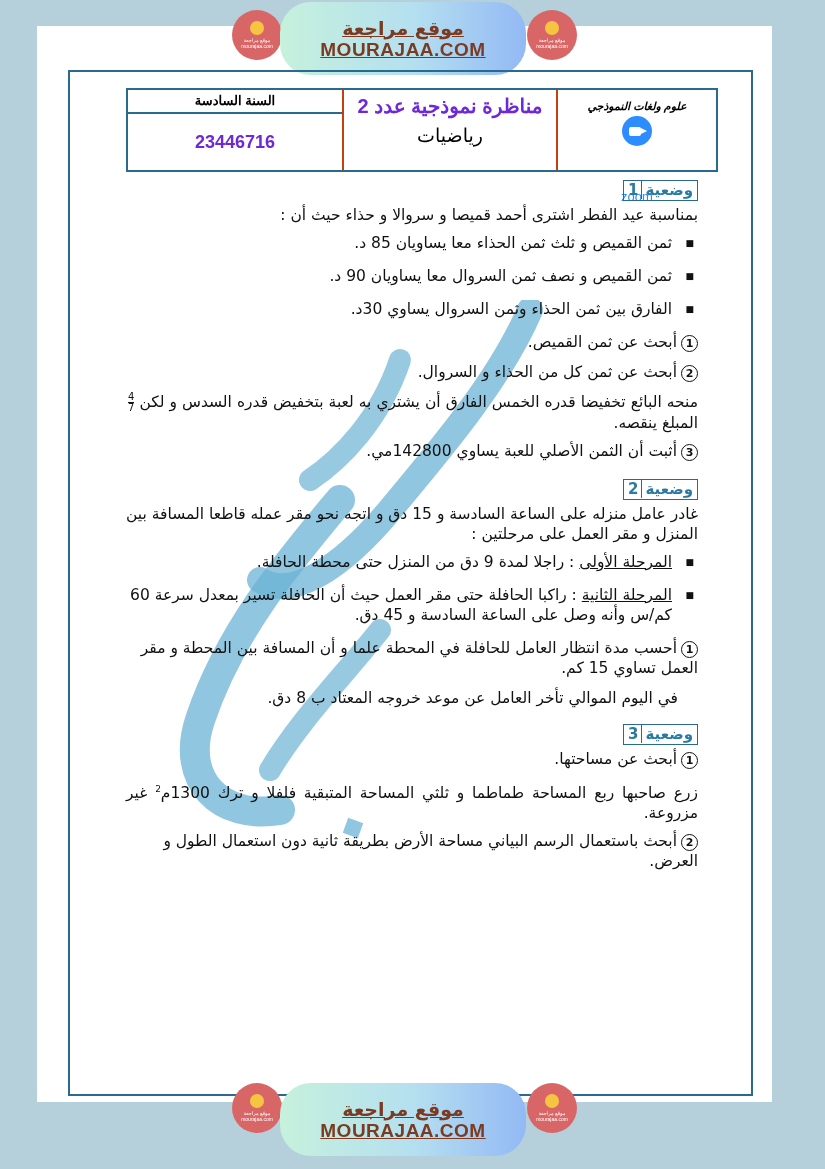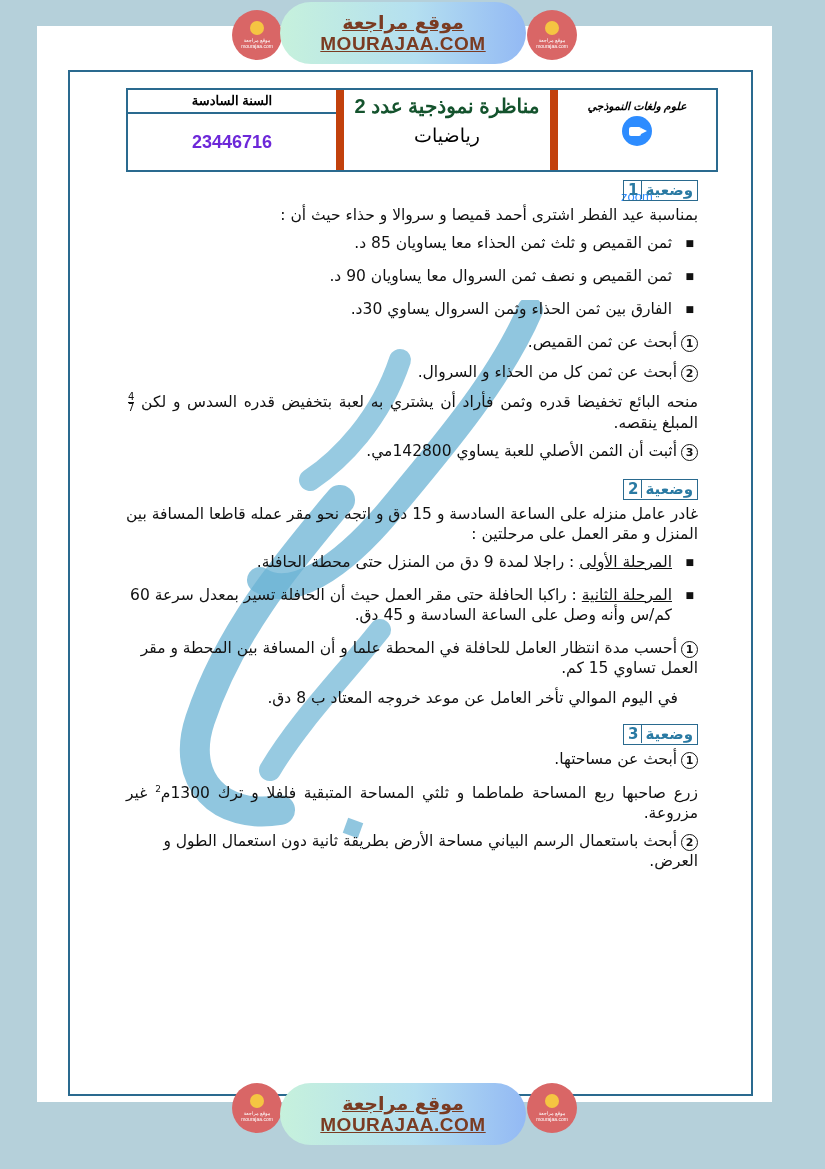--- a/index.html
+++ b/index.html
@@ -11,21 +11,21 @@
   .page {
     position:absolute; left:37px; top:26px; width:735px; height:1076px;
     background:#ffffff;
   }
   .frame {
     position:absolute; left:68px; top:70px; width:685px; height:1026px;
     border:2px solid #2a6a8f; box-sizing:border-box;
   }
   
   .banner {
-    position:absolute; left:280px; width:246px; height:62px;
+    position:absolute; left:280px; width:246px; height:73px;
     border-radius:31px;
     background:linear-gradient(90deg,#c6f1dc 0%,#b4dff0 55%,#93b9f4 100%);
     display:flex; flex-direction:column; align-items:center; justify-content:center;
     text-decoration:underline; color:#7a3b22; font-weight:bold;
   }
   .banner .ar { font-size:19px; line-height:22px; direction:rtl; font-family:"DejaVu Sans", sans-serif; }
   .banner .en { font-size:19px; line-height:22px; letter-spacing:0.5px; }
   .banner.top { top:2px; }
   .banner.bottom { top:1083px; }
   .badge {
@@ -37,27 +37,27 @@
   .badge.tl { left:232px; top:10px; }
   .badge.tr { left:527px; top:10px; }
   .badge.bl { left:232px; top:1083px; }
   .badge.br { left:527px; top:1083px; }
 
   
   .hdr {
     position:absolute; left:126px; top:88px; width:592px; height:84px;
     border:2px solid #2a6a8f; box-sizing:border-box; display:flex;
   }
-  .hdr .col { box-sizing:border-box; border-right:8px solid #c2410c; }
+  .hdr .col { box-sizing:border-box; border-right:2px solid #c2410c; }
   .hdr .col:last-child { border-right:none; }
   .c-left { width:216px; display:flex; flex-direction:column; }
   .c-left .yr { height:22px; border-bottom:2px solid #2a6a8f; text-align:center; font-weight:bold; font-size:13px; line-height:22px; direction:rtl; }
   .c-left .num { flex:1; display:flex; align-items:center; justify-content:center; color:#6d28d9; font-weight:bold; font-size:18px; }
   .c-mid { width:214px; text-align:center; direction:rtl; }
-  .c-mid .t1 { color:#14532d; font-weight:bold; font-size:20px; margin-top:4px; }
+  .c-mid .t1 { color:#6d28d9; font-weight:bold; font-size:20px; margin-top:4px; }
   .c-mid .t2 { color:#000000; font-size:19px; margin-top:6px; }
   .c-right { flex:1; text-align:center; direction:rtl; }
   .c-right .school { font-size:11px; font-weight:bold; margin-top:10px;font-style:italic; }
   .zoom-logo { display:flex; flex-direction:column; align-items:center; margin-top:3px; }
   .zoom-logo .circ { width:30px; height:30px; border-radius:50%; background:#2d8cff; display:flex; align-items:center; justify-content:center; }
   .zoom-logo .cam { width:12px; height:9px; background:#fff; border-radius:2px; position:relative; margin-right:4px; }
   .zoom-logo .cam:after { content:""; position:absolute; right:-6px; top:1px; border-left:6px solid #fff; border-top:3px solid transparent; border-bottom:3px solid transparent; }
   .zoom-logo .word { color:#2d8cff; font-size:13px; line-height:13px;margin-top:44px; }
 
   
@@ -138,21 +138,21 @@
   
   <div class="situation"><span>وضعية</span><span class="n">1</span></div>
   <div class="p">بمناسبة عيد الفطر اشترى أحمد قميصا و سروالا و حذاء حيث أن :</div>
   <ul class="bul">
     <li>ثمن القميص و ثلث ثمن الحذاء معا يساويان 85 د.</li>
     <li>ثمن القميص و نصف ثمن السروال معا يساويان 90 د.</li>
     <li>الفارق بين ثمن الحذاء وثمن السروال يساوي 30د.</li>
   </ul>
   <div class="q"><span class="circ-n">1</span><span>أبحث عن ثمن القميص.</span></div>
   <div class="q"><span class="circ-n">2</span><span>أبحث عن ثمن كل من الحذاء و السروال.</span></div>
-  <div class="p"><span>منحه البائع تخفيضا قدره وثمن فأراد أن يشتري به لعبة بتخفيض قدره السدس و لكن</span> <span class="frac">
+  <div class="p"><span>منحه البائع تخفيضا قدره الخمس الفارق أن يشتري به لعبة بتخفيض قدره السدس و لكن</span> <span class="frac">
         <span>4</span>
         <span class="b">7</span>
       </span> <span>المبلغ ينقصه.</span></div>
   <div class="q"><span class="circ-n">3</span><span>أثبت أن الثمن الأصلي للعبة يساوي 142800مي.</span></div>
 
   
   <div style="height:8px"></div>
   <div class="situation"><span>وضعية</span><span class="n">2</span></div>
   <div class="p">غادر عامل منزله على الساعة السادسة و 15 دق و اتجه نحو مقر عمله قاطعا المسافة بين المنزل و مقر العمل على مرحلتين :</div>
   <ul class="bul">

